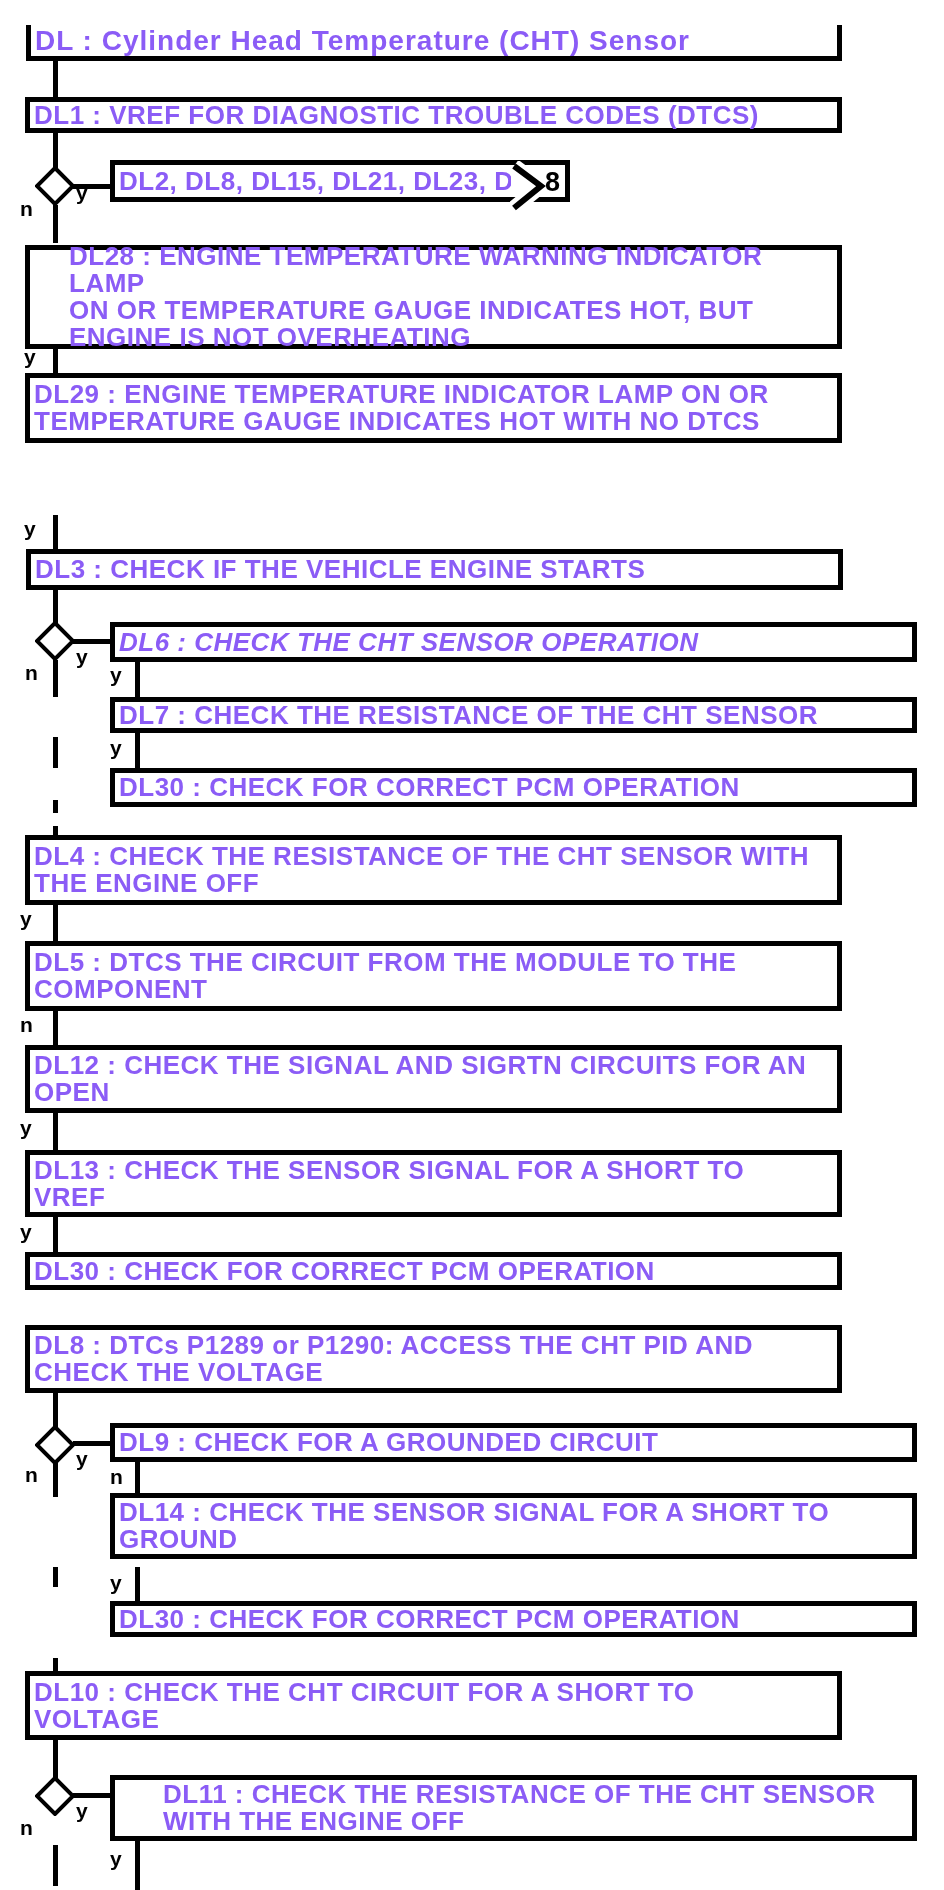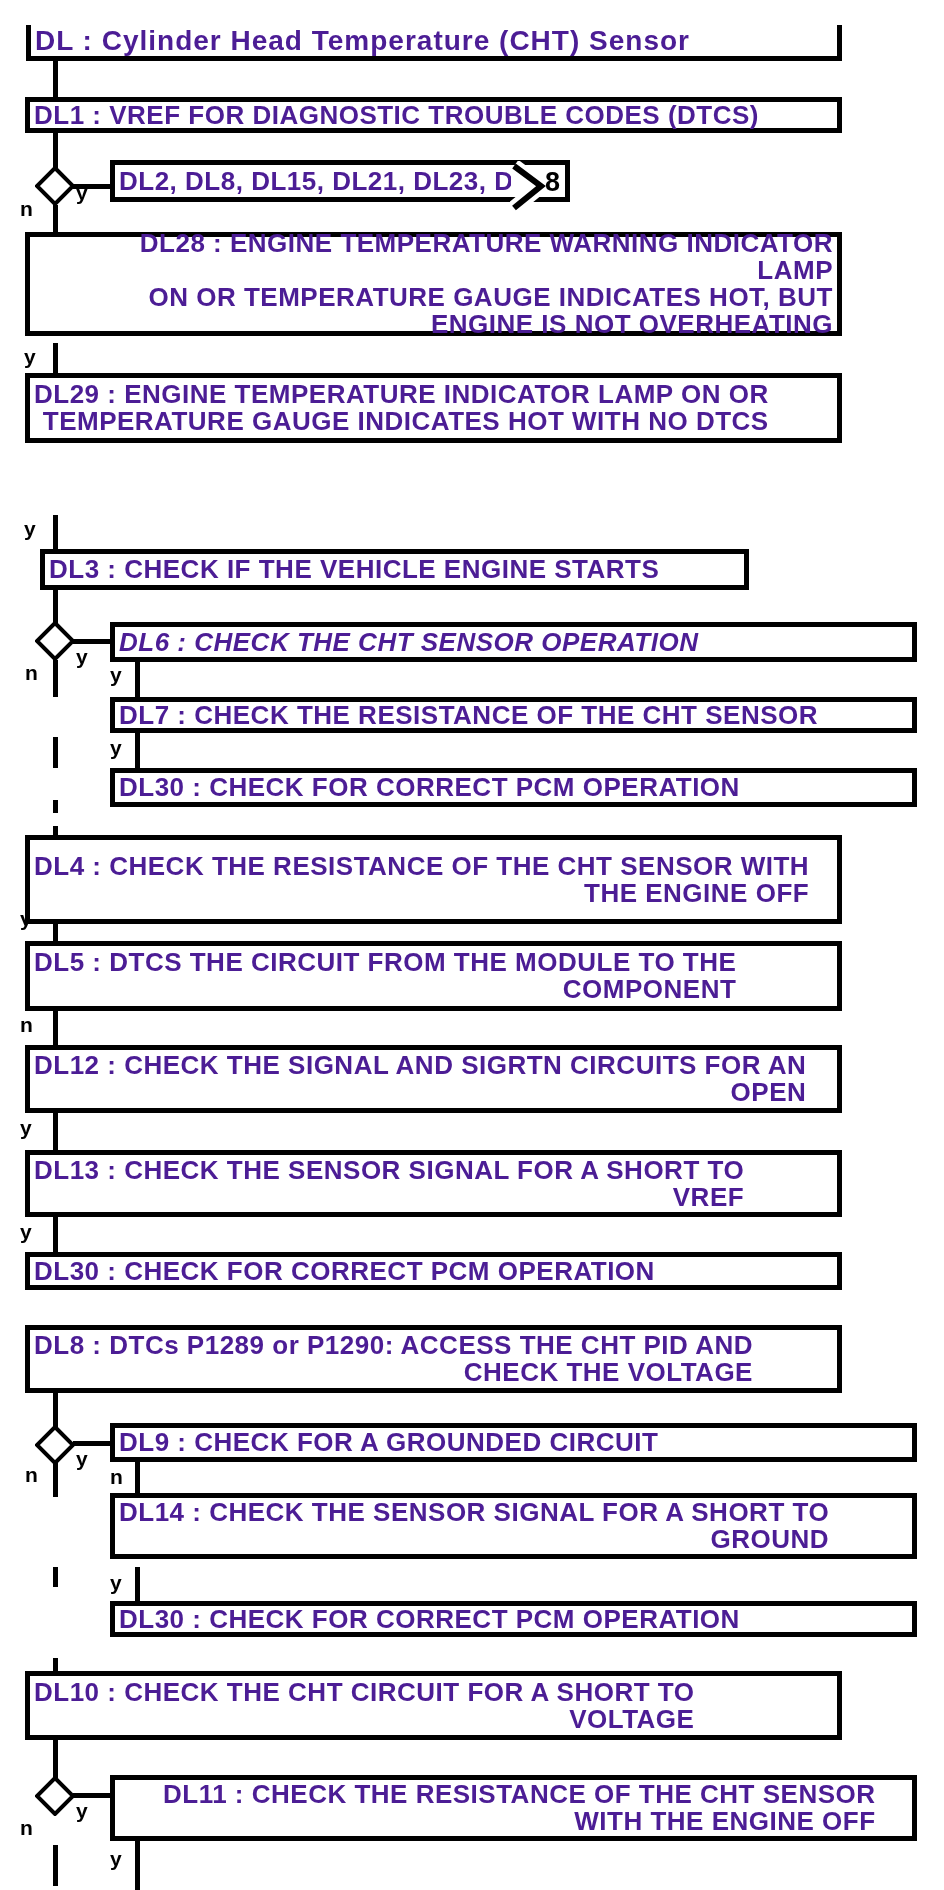--- a/index.html
+++ b/index.html
@@ -16,23 +16,22 @@
     box-sizing: border-box;
     border: 5px solid #000;
     background: #fff;
     display: flex;
     align-items: center;
     padding: 0 4px;
     font-size: 26px;
     font-weight: 700;
     letter-spacing: 0.5px;
     line-height: 27px;
-    color: #4c1d95;
+    color: #8b5cf6;
     white-space: pre-line;
-    text-align: right;
   }
   .open-top { border-top: none; }
   .vline {
     position: absolute;
     width: 5px;
     background: #000;
   }
   .hline {
     position: absolute;
     height: 5px;
@@ -137,49 +136,49 @@
   </div>
 
   <div class="node" style="left:25px; top:97px; width:817px; height:36px;">
     <span>DL1 : VREF FOR DIAGNOSTIC TROUBLE CODES (DTCS)</span>
   </div>
 
   <div class="node" style="left:110px; top:160px; width:460px; height:42px;">
     <span class="conn-text">DL2, DL8, DL15, DL21, DL23, D</span>
   </div>
 
-  <div class="node" style="left:25px; top:232px; width:817px; height:104px;padding-left:39px;">
+  <div class="node" style="left:25px; top:245px; width:817px; height:104px;padding-left:39px;">
     <span>DL28 : ENGINE TEMPERATURE WARNING INDICATOR LAMP
 ON OR TEMPERATURE GAUGE INDICATES HOT, BUT
 ENGINE IS NOT OVERHEATING</span>
   </div>
 
   <div class="node" style="left:25px; top:373px; width:817px; height:70px;">
     <span>DL29 : ENGINE TEMPERATURE INDICATOR LAMP ON OR
 TEMPERATURE GAUGE INDICATES HOT WITH NO DTCS</span>
   </div>
 
 
-  <div class="node" style="left:40px; top:549px; width:709px; height:41px;">
+  <div class="node" style="left:26px; top:549px; width:817px; height:41px;">
     <span>DL3 : CHECK IF THE VEHICLE ENGINE STARTS</span>
   </div>
 
   <div class="node" style="left:110px; top:622px; width:807px; height:40px;font-style:italic;">
     <span>DL6 : CHECK THE CHT SENSOR OPERATION</span>
   </div>
 
   <div class="node" style="left:110px; top:697px; width:807px; height:36px;">
     <span>DL7 : CHECK THE RESISTANCE OF THE CHT SENSOR</span>
   </div>
 
   <div class="node" style="left:110px; top:768px; width:807px; height:39px;">
     <span>DL30 : CHECK FOR CORRECT PCM OPERATION</span>
   </div>
 
-  <div class="node" style="left:25px; top:835px; width:817px; height:89px;">
+  <div class="node" style="left:25px; top:835px; width:817px; height:70px;">
     <span>DL4 : CHECK THE RESISTANCE OF THE CHT SENSOR WITH
 THE ENGINE OFF</span>
   </div>
 
   <div class="node" style="left:25px; top:941px; width:817px; height:70px;">
     <span>DL5 : DTCS THE CIRCUIT FROM THE MODULE TO THE
 COMPONENT</span>
   </div>
 
   <div class="node" style="left:25px; top:1045px; width:817px; height:68px;">

